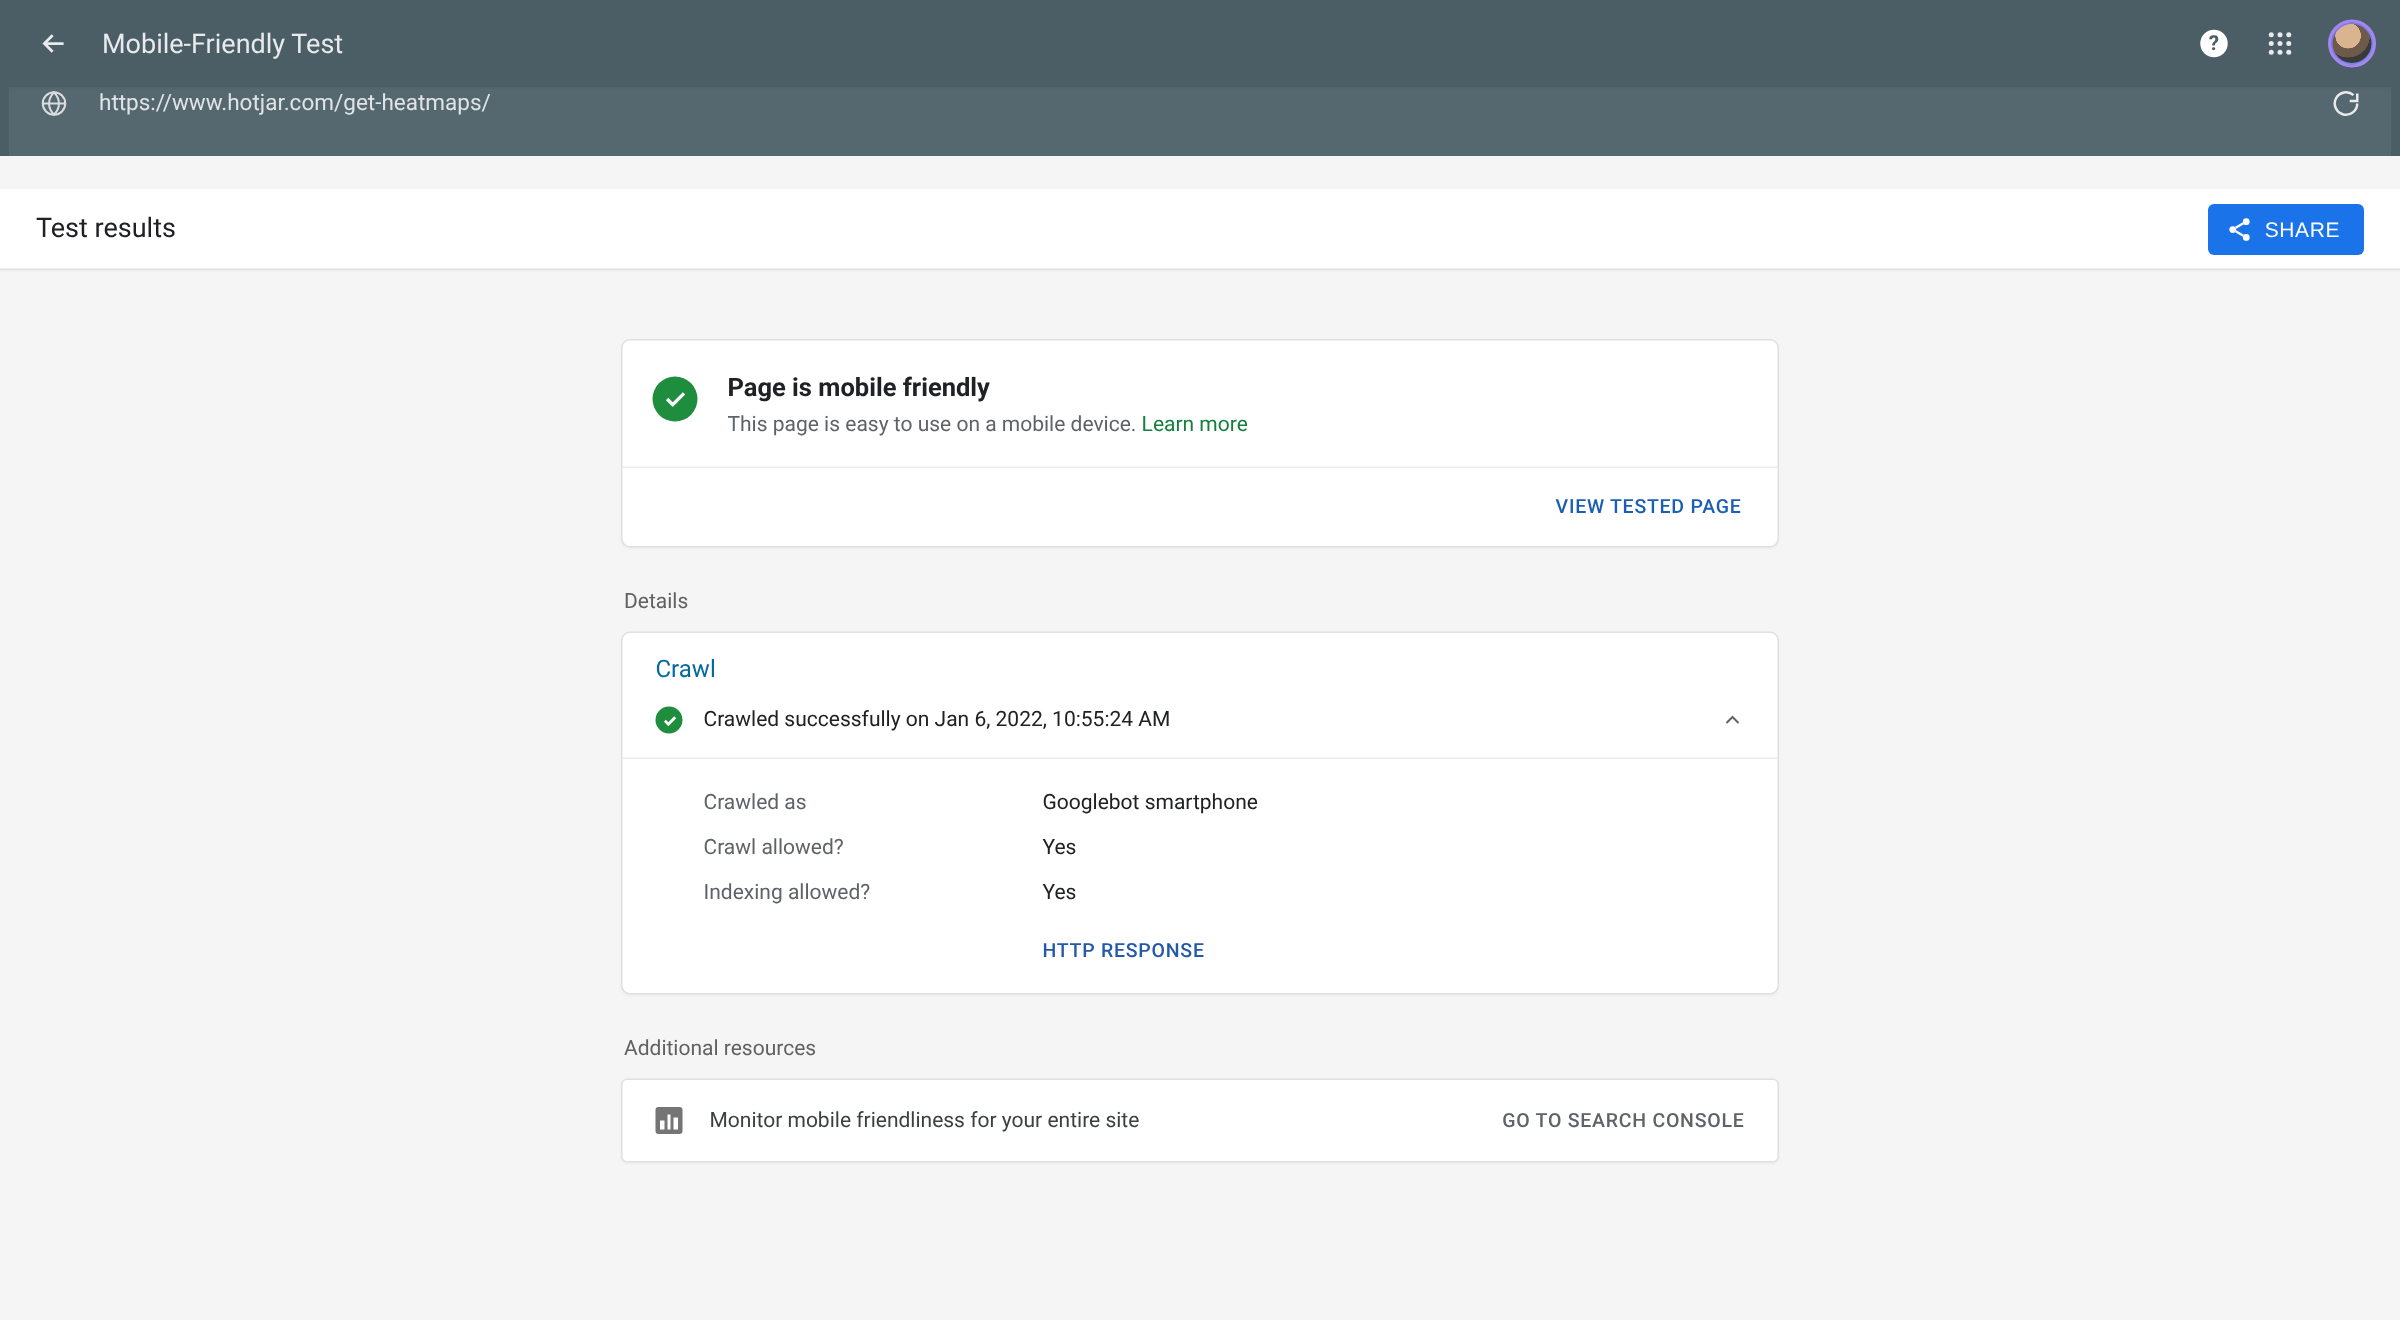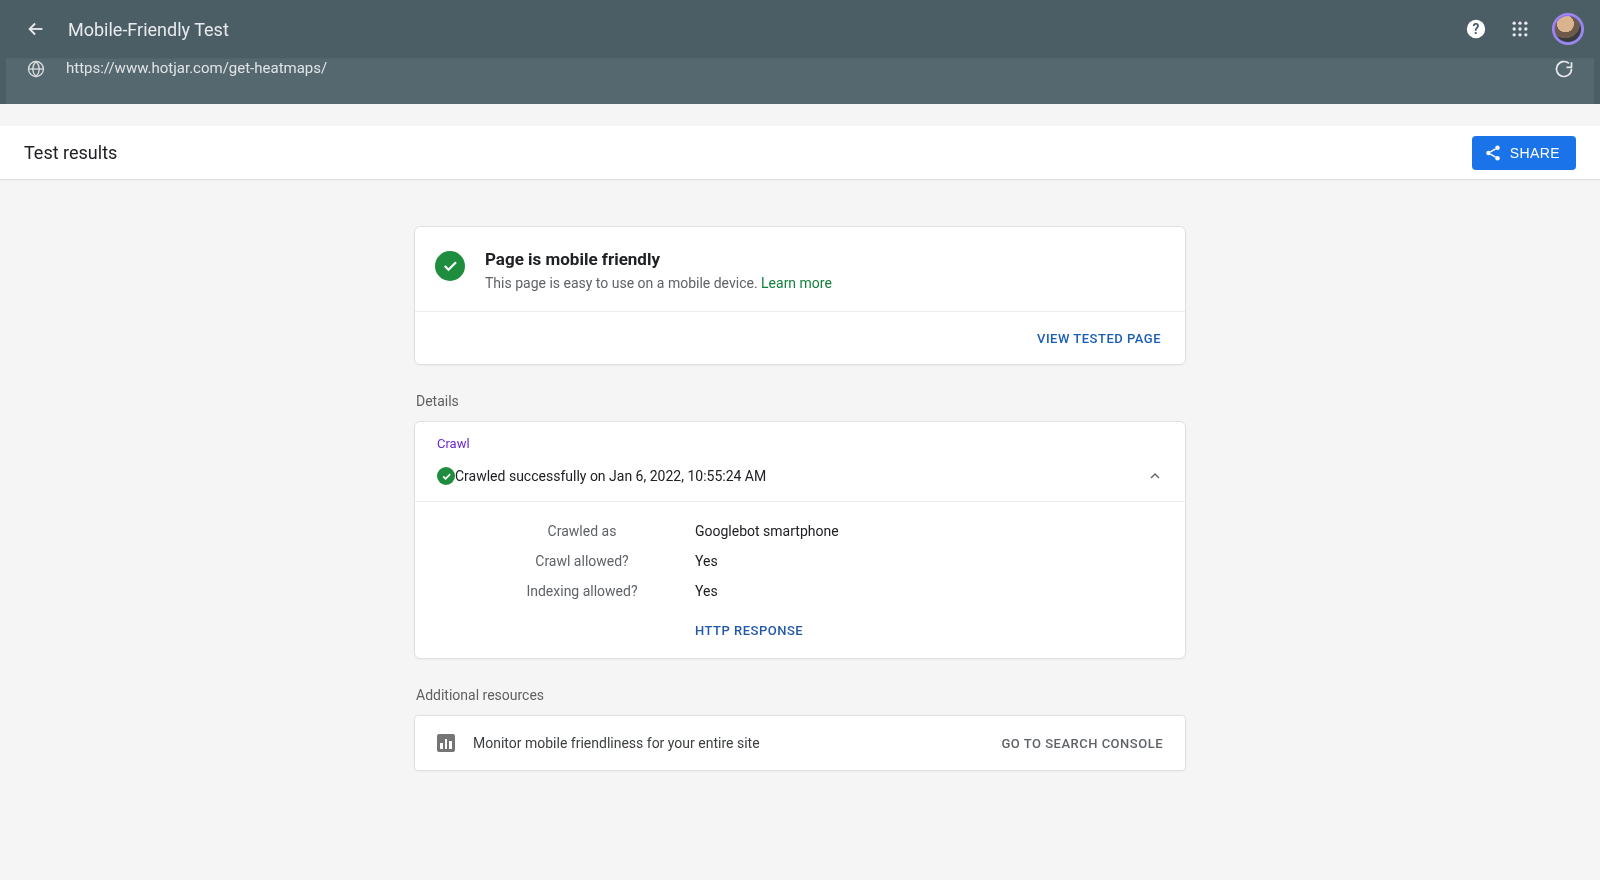--- a/index.html
+++ b/index.html
@@ -168,27 +168,28 @@
     text-transform: uppercase;
   }
   .section-label {
     font-size: 14px;
     color: #616161;
     margin: 0 2px 12px 2px;
   }
   .crawl-card { padding: 0; }
   .crawl-header-top {
     padding: 14px 22px 10px 22px;
-    font-size: 13px;
-    color: #6d28d9;
+    font-size: 16px;
+    color: #0369a1;
   }
   .crawl-summary {
     display:flex;
     align-items:center;
     padding: 6px 22px 16px 22px;
+    gap: 14px;
     border-bottom: 1px solid #ececec;
     cursor: pointer;
   }
   .small-check {
     width: 18px; height: 18px;
     border-radius: 50%;
     background: #1e8e3e;
     display:flex; align-items:center; justify-content:center;
     flex-shrink:0;
   }
@@ -199,21 +200,20 @@
   }
   .chevron {
     color: #5f6368;
   }
   .detail-table {
     padding: 14px 22px 6px 54px;
   }
   .detail-row {
     display:flex;
     padding: 7px 0;
-    text-align: center;
   }
   .detail-key {
     width: 226px;
     font-size: 14px;
     color: #5f6368;
   }
   .detail-val {
     font-size: 14px;
     color: #202124;
   }

